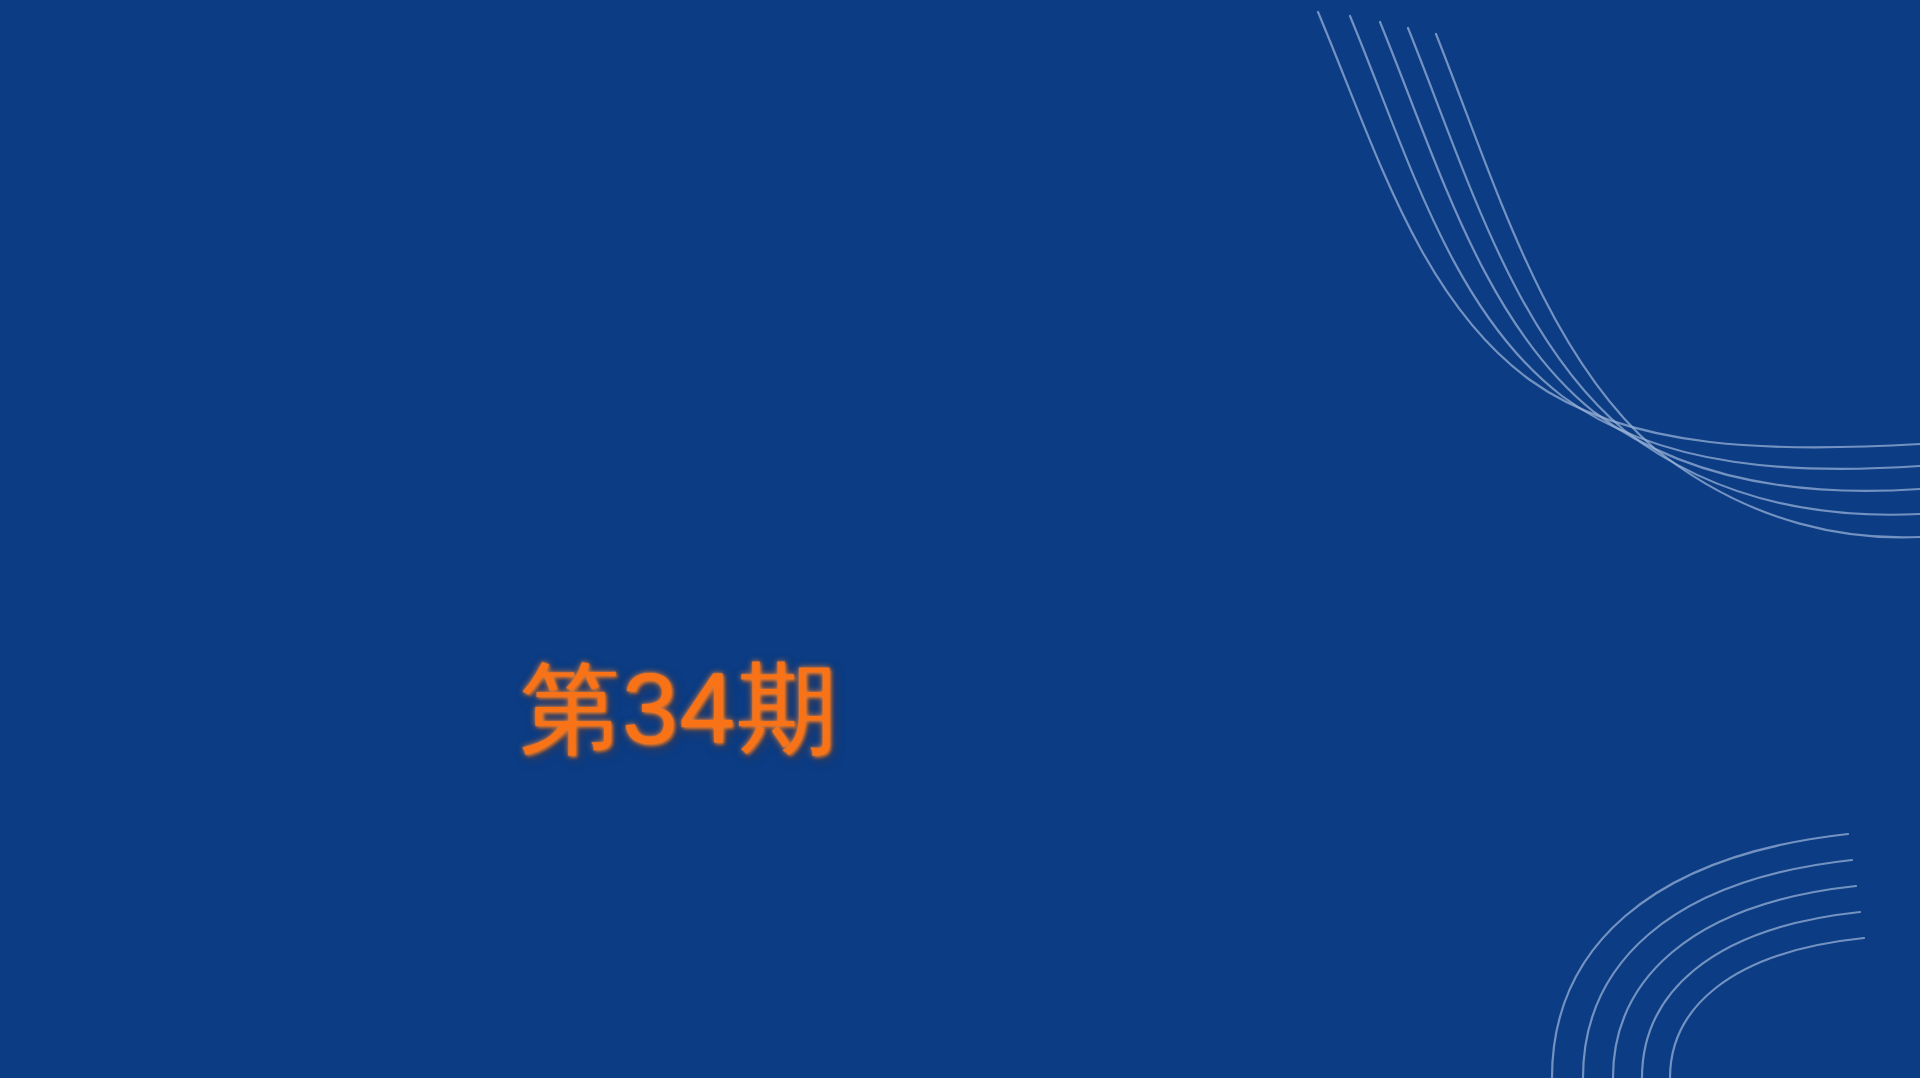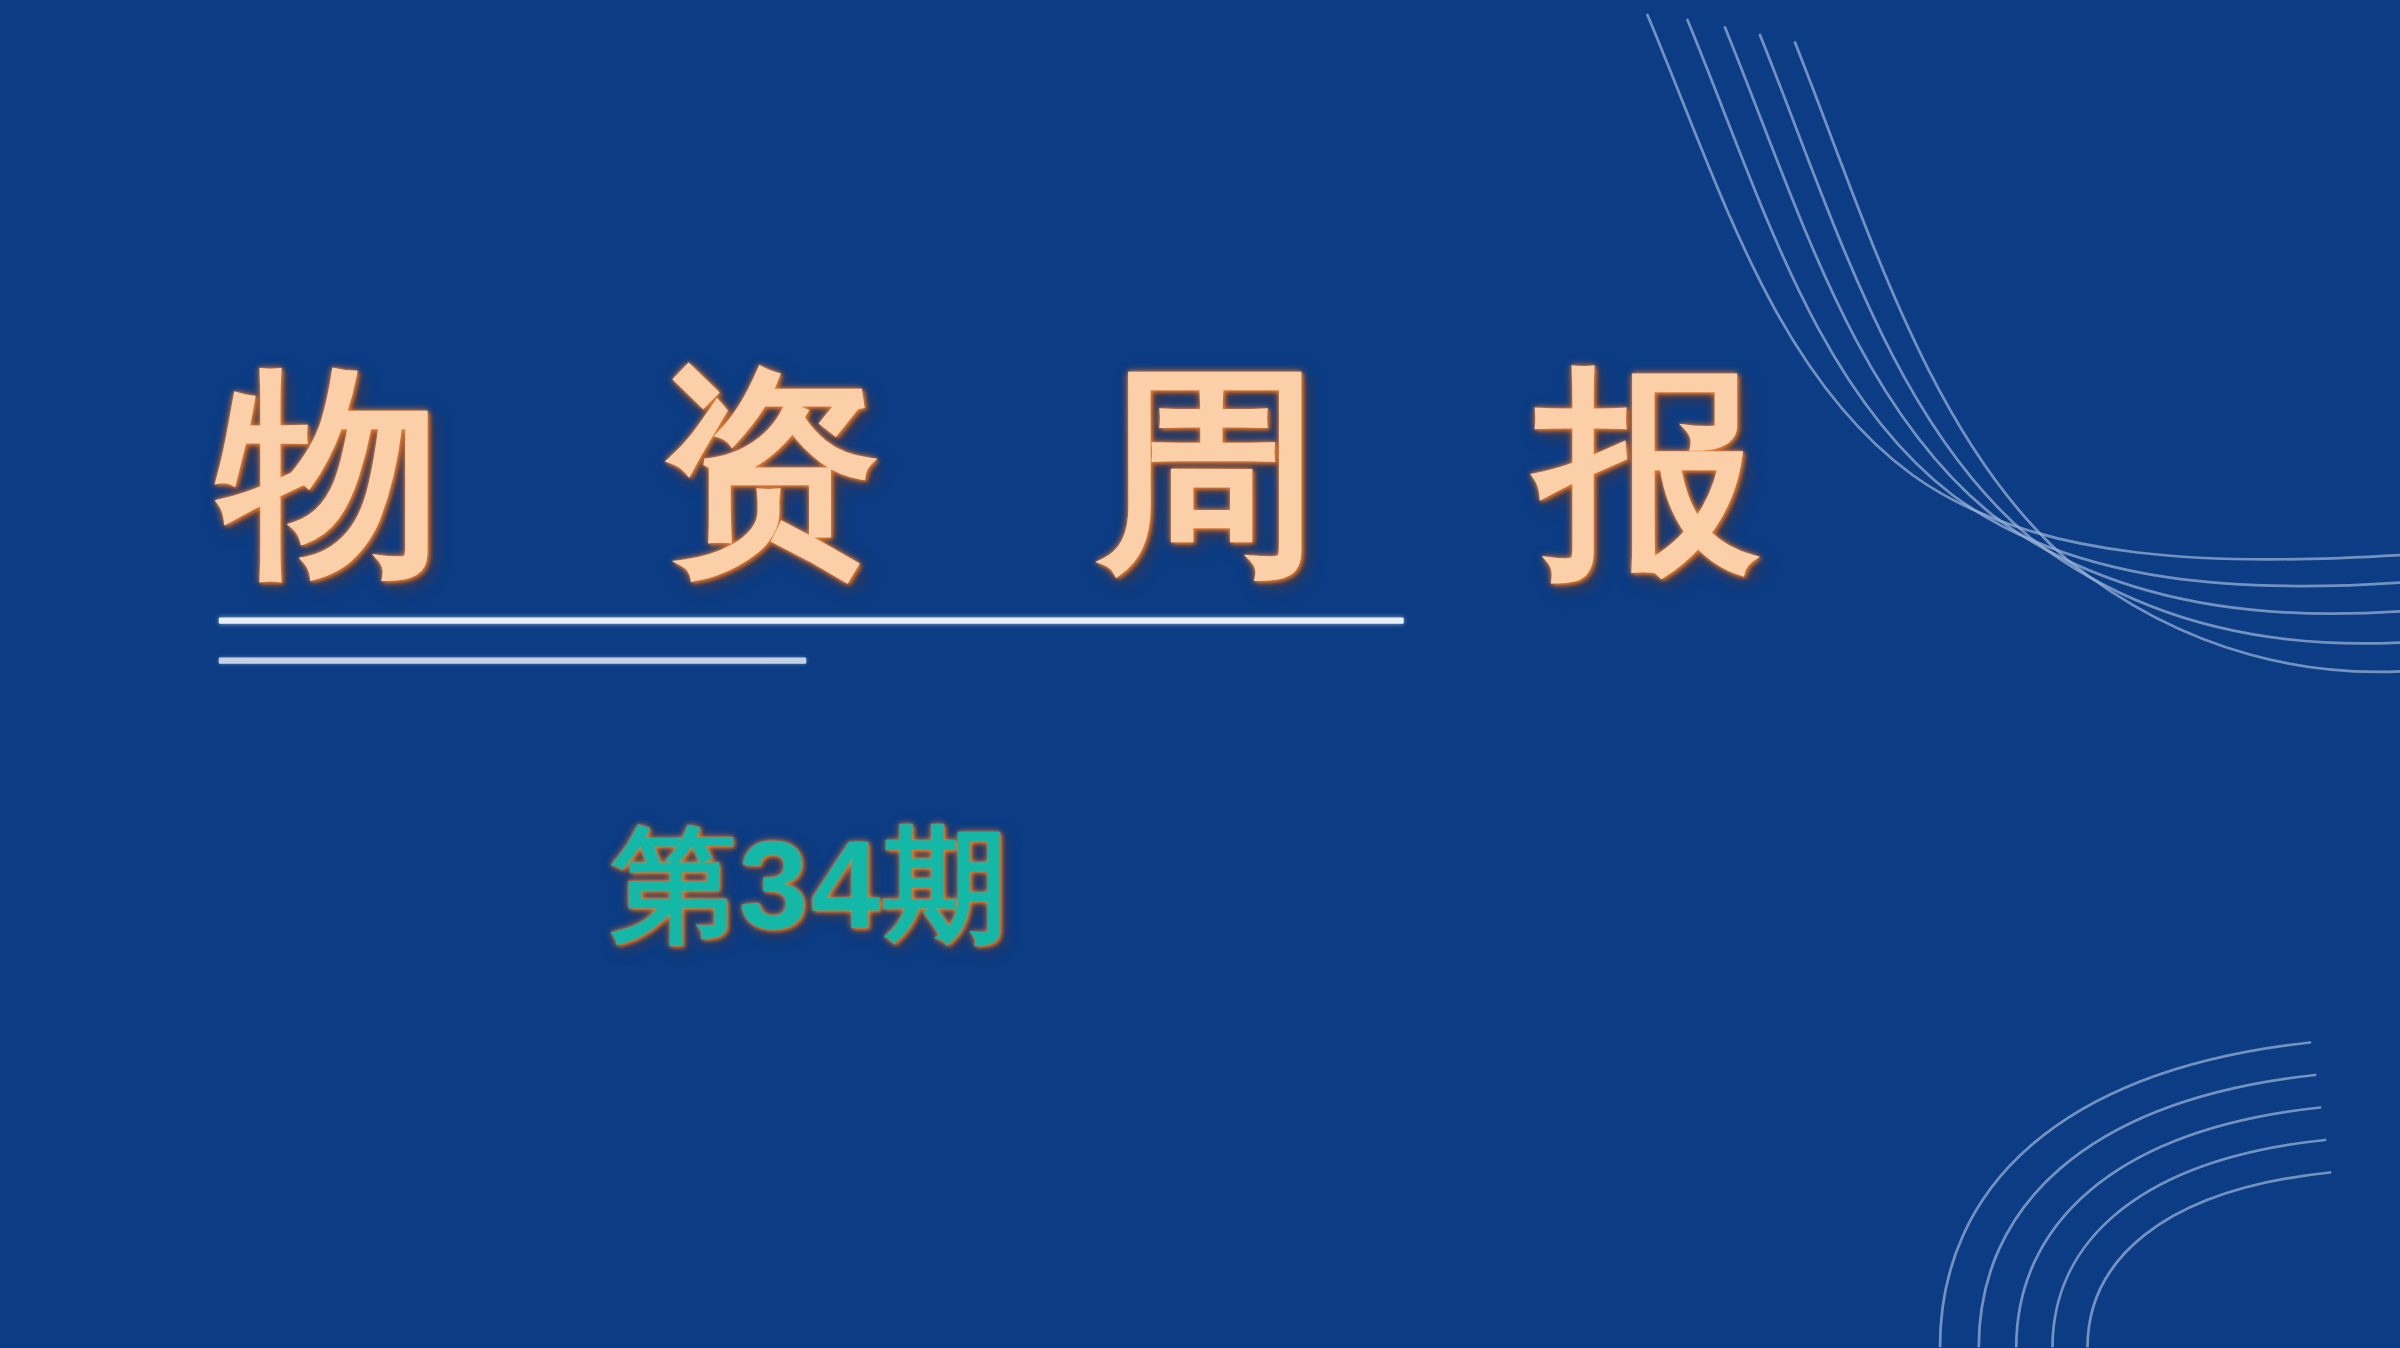--- a/index.html
+++ b/index.html
@@ -87,28 +87,28 @@
     width: 470px;
     height: 5px;
     margin-top: 27px;
     background: #c4d1e7;
     box-shadow: 0 0 3px rgba(196, 209, 231, 0.5);
   }
 
   
   .subtitle {
     position: absolute;
-    left: 489px;
+    left: 520px;
     top: 648px;
     margin: 0;
     font-size: 100px;
     line-height: 1.2;
-    font-weight: 700;
+    font-weight: 400;
     letter-spacing: 2px;
-    color: #14b8a6;
+    color: #f97316;
     text-shadow:
        0 0 2px #e9833c,
        0 0 6px #e9833c,
        2px 2px 3px rgba(200, 95, 20, 0.85),
        3px 4px 12px rgba(120, 50, 8, 0.5);
     white-space: nowrap;
   }
 </style>
 </head>
 <body>
@@ -128,21 +128,16 @@
   <div class="deco deco-br">
     <svg viewBox="0 0 420 350" preserveAspectRatio="none" aria-hidden="true">
       <path d="M52 350 C 52 222, 148 128, 348 106"></path>
       <path d="M83 350 C 83 238, 168 152, 352 132"></path>
       <path d="M113 350 C 113 254, 188 176, 356 158"></path>
       <path d="M142 350 C 142 268, 208 200, 360 184"></path>
       <path d="M170 350 C 170 282, 228 224, 364 210"></path>
     </svg>
   </div>
 
-  <div class="title-block">
-    <h1 class="main-title">物 资 周 报</h1>
-    <div class="rule rule-top"></div>
-    <div class="rule rule-bottom"></div>
-  </div>
 
   <h2 class="subtitle">第34期</h2>
 
 </div>
 
 </body></html>

